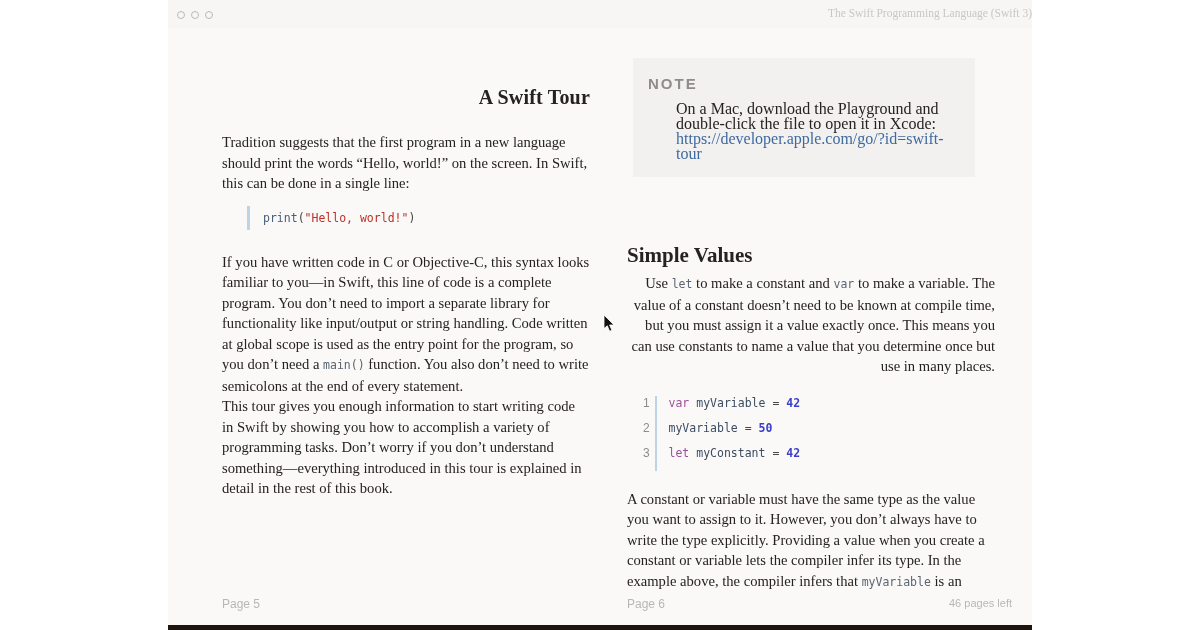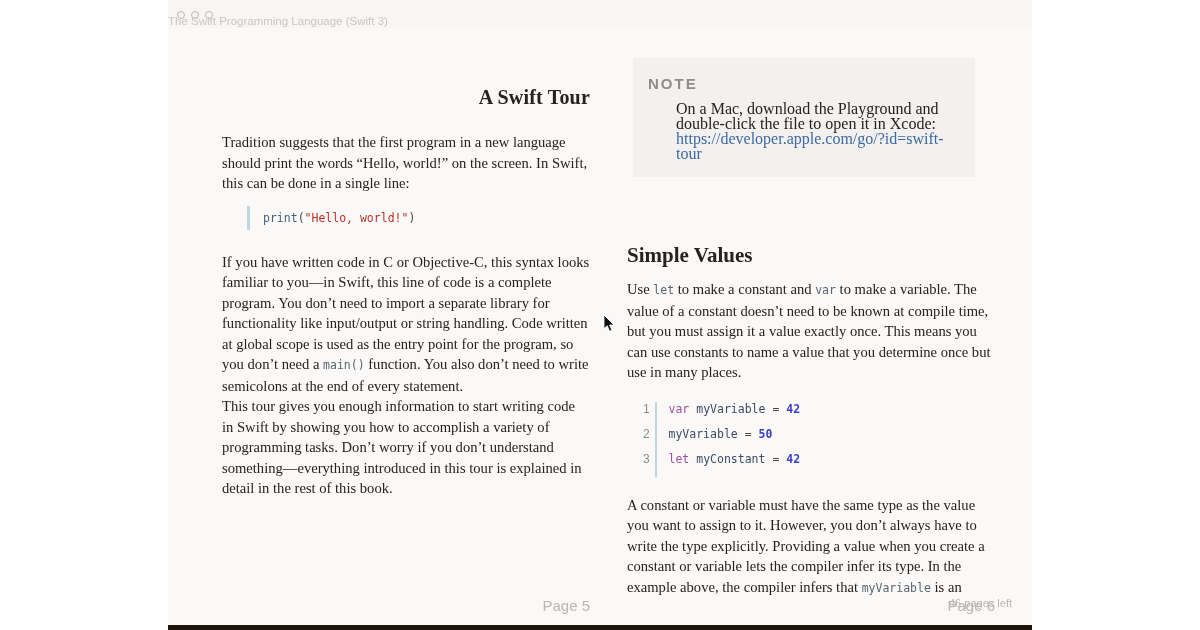--- a/index.html
+++ b/index.html
@@ -14,35 +14,35 @@
   .titlebar {
     position: absolute; left: 0; top: 0; width: 100%; height: 28px;
     background: #f7f6f5;
   }
   .traffic-lights { position: absolute; left: 9px; top: 11px; display: flex; gap: 6px; }
   .tl {
     width: 8px; height: 8px; border-radius: 50%;
     border: 1px solid #bcbab8; background: transparent;
   }
   .window-title {
-    position: absolute; left: 0; right: 0; top: 15px; text-align: left;
-    font-family: Liberation Sans, sans-serif; font-size: 11.5px; color: #c9c7c5;
+    position: absolute; left: 0; right: 0; top: 7px; text-align: right;
+    font-family: Liberation Serif, serif; font-size: 11.5px; color: #c9c7c5;
   }
 
   
   .page-col { position: absolute; top: 0; width: 368px; color: #262220; }
   .page-left  { left: 54px; }
   .page-right { left: 459px; }
 
   h1.book-h1 { margin-top: 86px; font-size: 20px; line-height: 23px; font-weight: 700; letter-spacing: .2px; text-align: right; }
   h2.book-h2 { margin-top: 68px; font-size: 21px; line-height: 20px; font-weight: 700; }
 
   p.body-p { font-size: 14.6px; line-height: 20.5px; }
   .page-left p.first { margin-top: 23px; }
-  .page-right p.first { margin-top: 14px; }
+  .page-right p.first { margin-top: 8px; text-align: right; }
 
   .seg-code, .seg-kw, .seg-id, .seg-num, .seg-str, .seg-fn, .seg-pln {
     font-family: "DejaVu Sans Mono", monospace;
   }
   p .seg-code { font-size: 11.5px; color: #5a6572; }
   .seg-link { color: var(--accent_link, #3e6aa0); cursor: pointer; }
 
   
   .code-inset {
     margin-top: 12px; margin-left: 25px; border-left: 3px solid #bdd4e5;
@@ -73,22 +73,22 @@
     background: #f2f1ef; padding: 17px 16px 16px 15px;
   }
   .note-label {
     font-family: "Liberation Sans", sans-serif; font-size: 15px; letter-spacing: 2px;
     color: #8f8c89; font-weight: 700;
   }
   .note-body { margin-top: 9px; font-size: 16px; line-height: 15px; color: #262220; margin-left: 28px; }
 
   
   .page-footer {
-    position: absolute; top: 597px; width: 368px; text-align: right;
-    font-family: "Liberation Sans", sans-serif; font-size: 15px; color: #b9b7b5;
+    position: absolute; top: 597px; width: 368px; text-align: left;
+    font-family: "Liberation Sans", sans-serif; font-size: 12px; color: #b9b7b5;
   }
   .pf-left { left: 54px; } .pf-right { left: 459px; }
   .pages-left-status {
     position: absolute; top: 597px; right: 20px;
     font-family: "Liberation Sans", sans-serif; font-size: 11px; color: #b9b7b5;
   }
 
   .bottom-bar { position: absolute; left: 0; bottom: 0; width: 100%; height: 5px; background: #20150e; }
 
   

